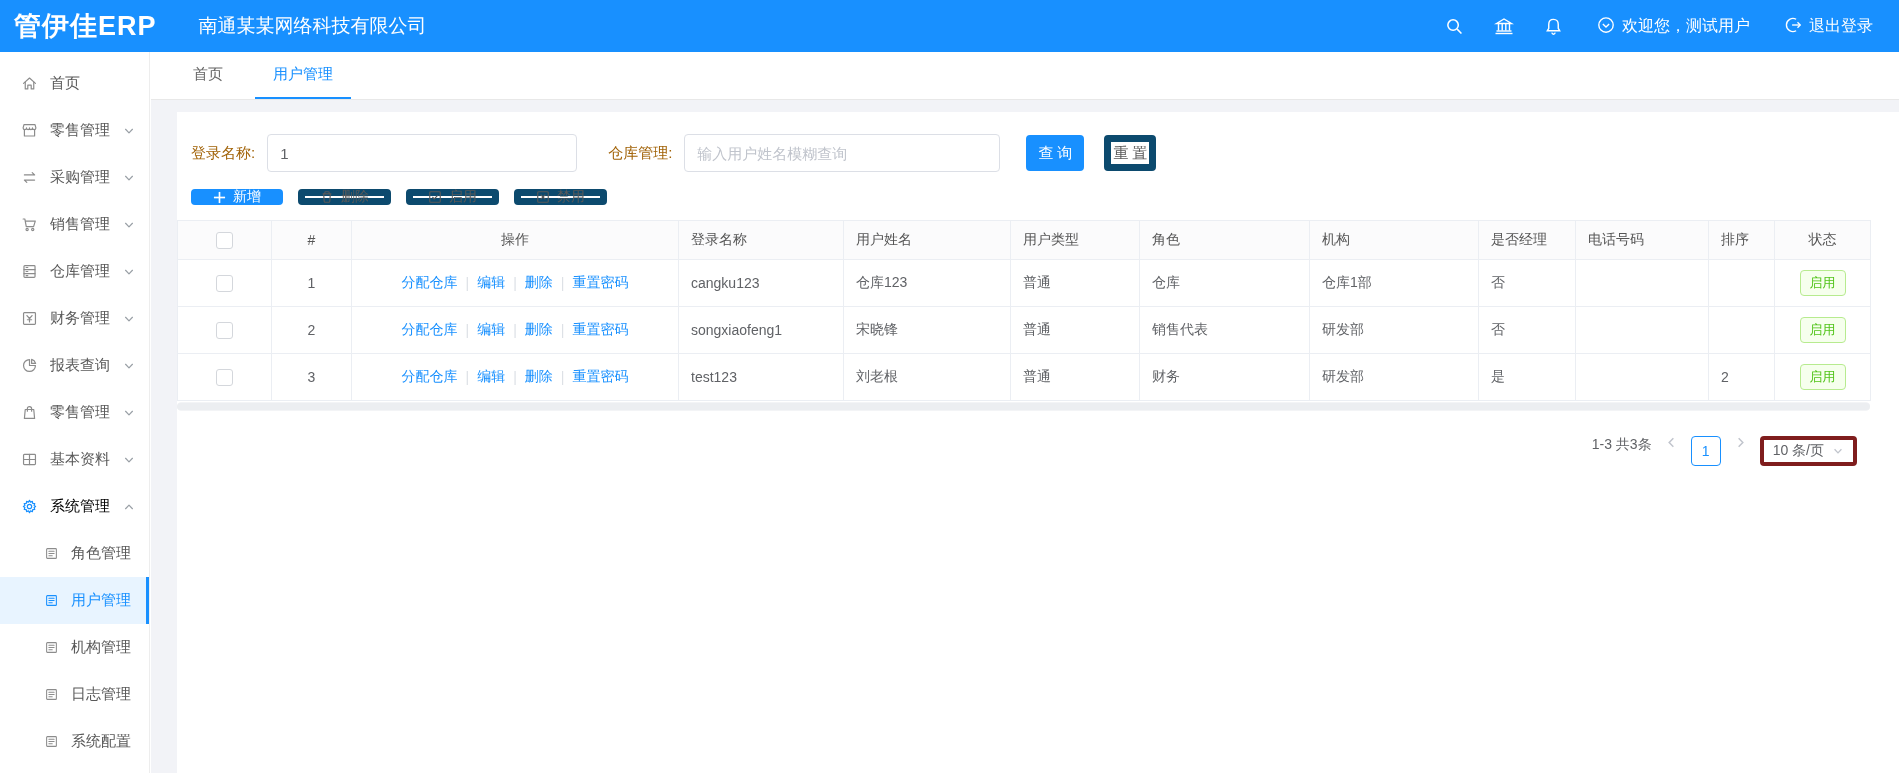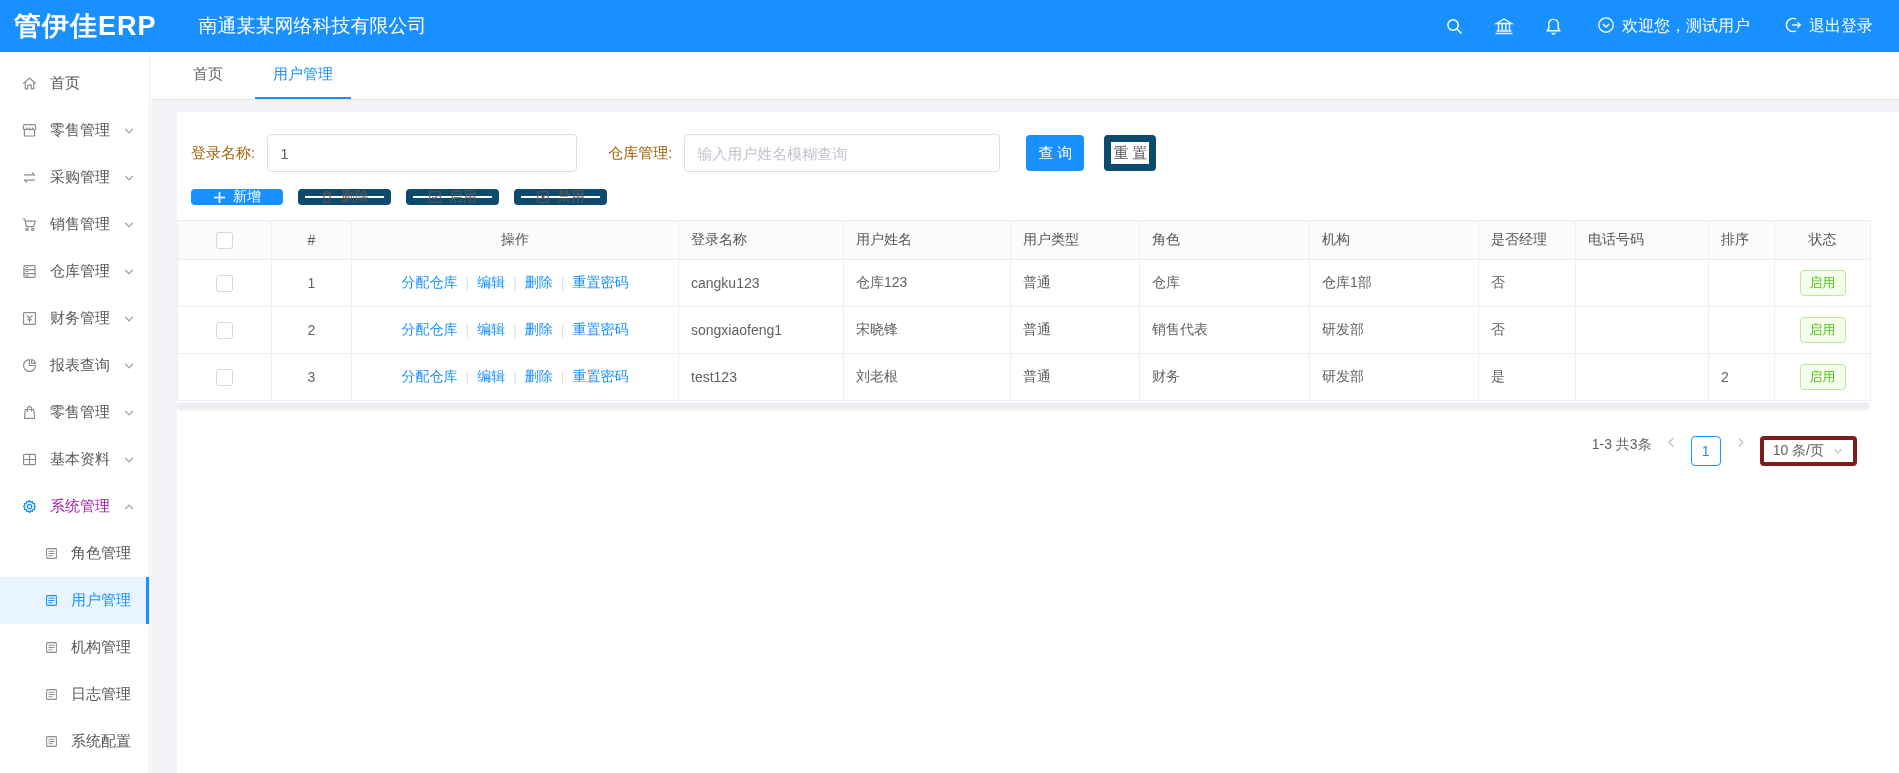--- a/index.html
+++ b/index.html
@@ -12,21 +12,21 @@
   .topbar-right { margin-left:auto; display:flex; align-items:center; padding-right:26px; font-size:16px; }
   .topbar-right .tbicon { display:flex; align-items:center; margin-left:30px; cursor:pointer; }
   .topbar-right svg { display:block; }
   .welcome, .logout { display:flex; gap:7px; margin-left:34px; cursor:pointer; white-space:nowrap; }
 
   
   .sidebar { position:fixed; left:0; top:52px; bottom:0; width:150px; background:#fff; border-right:1px solid #ededed; z-index:10; padding-top:8px; }
   .side-item { height:47px; display:flex; align-items:center; padding-left:21px; gap:12px; font-size:15px; color:#595959; cursor:pointer; position:relative; white-space:nowrap; }
   .side-item .icon { display:flex; color:#8c8c8c; }
   .side-item .chev { margin-left:auto; margin-right:14px; color:#9aa0a6; display:flex; }
-  .side-item.parent-active { color:#a21caf;font-family:Liberation Mono, monospace; }
+  .side-item.parent-active { color:#000000;font-family:Liberation Mono, monospace; }
   .side-item.parent-active .icon { color:#1890ff; }
   .side-item.sub { padding-left:44px; }
   .side-item.selected { background:#e8f4ff; color:#1890ff; border-right:3px solid #1890ff; }
   .side-item.selected .icon { color:#1890ff; }
 
   
   .main { margin-left:151px; margin-top:52px; height:721px; background:#f2f3f7; display:flex; flex-direction:column; }
   .tabbar { background:#fff; height:48px; border-bottom:1px solid #e8e8e8; display:flex; align-items:stretch; padding-left:24px; }
   .tab { display:flex; align-items:center; padding:0 18px; margin-right:14px; font-size:15px; color:#666; cursor:pointer; border-bottom:2px solid transparent; }
   .tab.active { color:#1890ff; border-bottom-color:#1890ff; }

